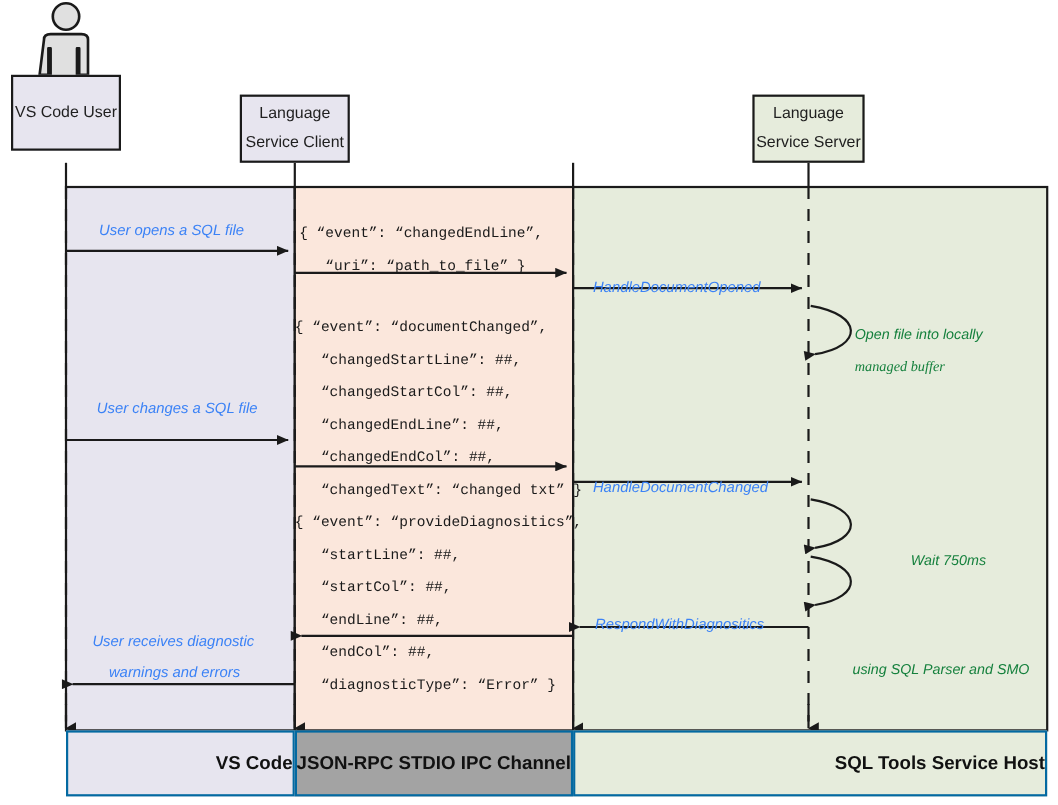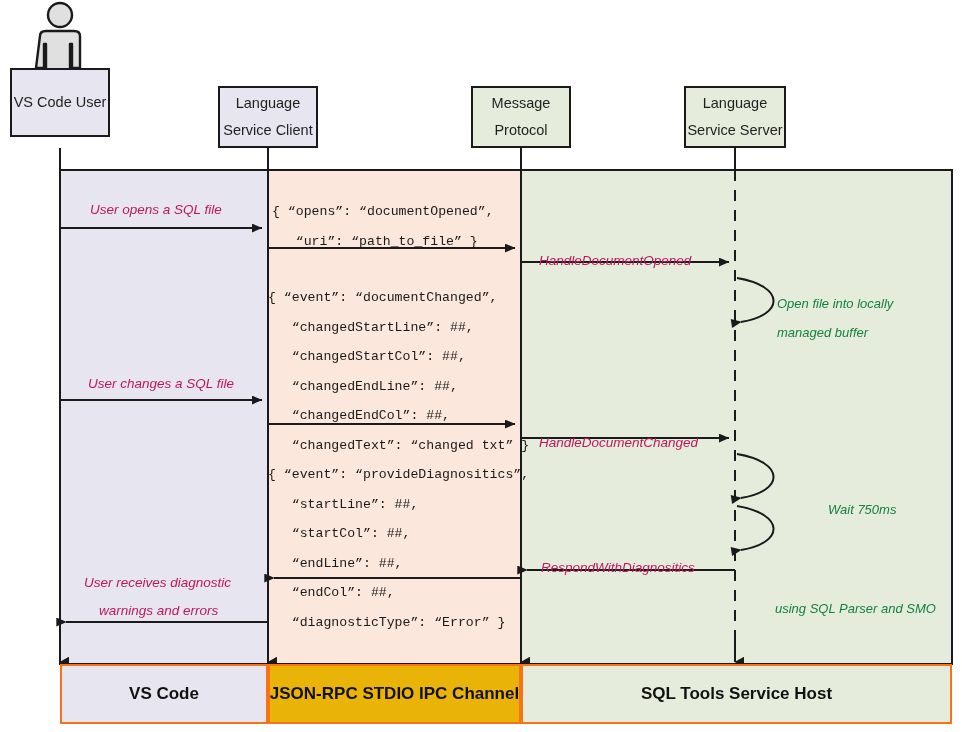--- a/index.html
+++ b/index.html
@@ -5,25 +5,25 @@
   html,body{margin:0;padding:0;background:#ffffff;}
   body{width:962px;height:732px;font-family:"Liberation Sans",sans-serif;color:#111;}
   #stage{position:relative;width:962px;height:732px;overflow:hidden;}
   svg.layer{position:absolute;left:0;top:0;width:962px;height:732px;}
   .hdr-box{position:absolute;border:2px solid #1a1a1a;box-sizing:border-box;
            display:flex;flex-direction:column;align-items:center;justify-content:center;
            font-size:14.5px;line-height:1.85;color:#1f1f1f;}
   .hdr-box span{display:block;white-space:nowrap;}
   .grey{background:#e7e5ef;}
   .green{background:#e6ecdc;}
-  .foot{position:absolute;top:664px;height:60px;border:2px solid #f97316;box-sizing:border-box;
-        display:flex;align-items:center;justify-content:center;
+  .foot{position:absolute;top:664px;height:60px;border:2px solid #0369a1;box-sizing:border-box;
+        display:flex;align-items:center;justify-content:flex-end;
         font-weight:bold;font-size:17px;color:#111;white-space:nowrap;}
-  .peachfill{background:#eab308;}
-  .msg{position:absolute;font-style:italic;font-size:13.5px;color:#be185d;white-space:nowrap;}
+  .peachfill{background:#a3a3a3;}
+  .msg{position:absolute;font-style:italic;font-size:13.5px;color:#3b82f6;white-space:nowrap;}
   .jsonblk{position:absolute;font-family:"Liberation Mono",monospace;font-size:13.2px;
            line-height:29.5px;color:#1a1a1a;white-space:pre;}
   .note{position:absolute;font-style:italic;font-size:13px;color:#15803d;
         line-height:29px;white-space:nowrap;}
 </style>
 </head>
 <body>
 
 <div id="stage">
 
@@ -91,55 +91,51 @@
     </g>
   </svg>
 
   <div class="hdr-box grey" style="left:10px;top:68px;width:100px;height:69px;">
     <span>VS Code User</span>
   </div>
   <div class="hdr-box grey" style="left:218px;top:86px;width:100px;height:62px;">
     <span>Language</span>
     <span>Service Client</span>
   </div>
-  <div class="hdr-box green" style="left:471px;top:86px;width:100px;height:62px;">
-    <span>Message</span>
-    <span>Protocol</span>
-  </div>
   <div class="hdr-box green" style="left:684px;top:86px;width:102px;height:62px;">
     <span>Language</span>
     <span>Service Server</span>
   </div>
 
   <div class="msg" style="left:90px;top:202px;">User opens a SQL file</div>
-  <div class="msg" style="left:88px;top:376px;text-align:center;">User changes a SQL file</div>
+  <div class="msg" style="left:88px;top:363px;text-align:center;">User changes a SQL file</div>
   <div class="msg" style="left:84px;top:575px;text-align:center;">User receives diagnostic</div>
   <div class="msg" style="left:99px;top:603px;">warnings and errors</div>
 
   <div class="msg" style="left:539px;top:253px;">HandleDocumentOpened</div>
   <div class="msg" style="left:539px;top:435px;">HandleDocumentChanged</div>
   <div class="msg" style="left:541px;top:560px;">RespondWithDiagnositics</div>
 
-  <div class="jsonblk" style="left:272px;top:197px;">{ “opens”: “documentOpened”,
+  <div class="jsonblk" style="left:272px;top:197px;">{ “event”: “changedEndLine”,
    “uri”: “path_to_file” }</div>
   <div class="jsonblk" style="left:268px;top:283px;">{ “event”: “documentChanged”,
    “changedStartLine”: ##,
    “changedStartCol”: ##,
    “changedEndLine”: ##,
    “changedEndCol”: ##,
    “changedText”: “changed txt” }</div>
   <div class="jsonblk" style="left:268px;top:460px;">{ “event”: “provideDiagnositics”,
    “startLine”: ##,
    “startCol”: ##,
    “endLine”: ##,
    “endCol”: ##,
    “diagnosticType”: “Error” }</div>
 
   <div class="note" style="left:777px;top:289px;">Open file into locally</div>
-  <div class="note" style="left:777px;top:318px;">managed buffer</div>
+  <div class="note" style="left:777px;top:318px;font-family:Liberation Serif, serif;">managed buffer</div>
 
   <div class="note" style="left:828px;top:495px;">Wait 750ms</div>
 
   <div class="note" style="left:775px;top:551px;margin-top:43px;">using SQL Parser and SMO</div>
 
   <div class="foot grey" style="left:60px;width:208px;">
     <span>VS Code</span>
   </div>
   <div class="foot peachfill" style="left:268px;width:253px;">
     <span>JSON-RPC STDIO IPC Channel</span>

